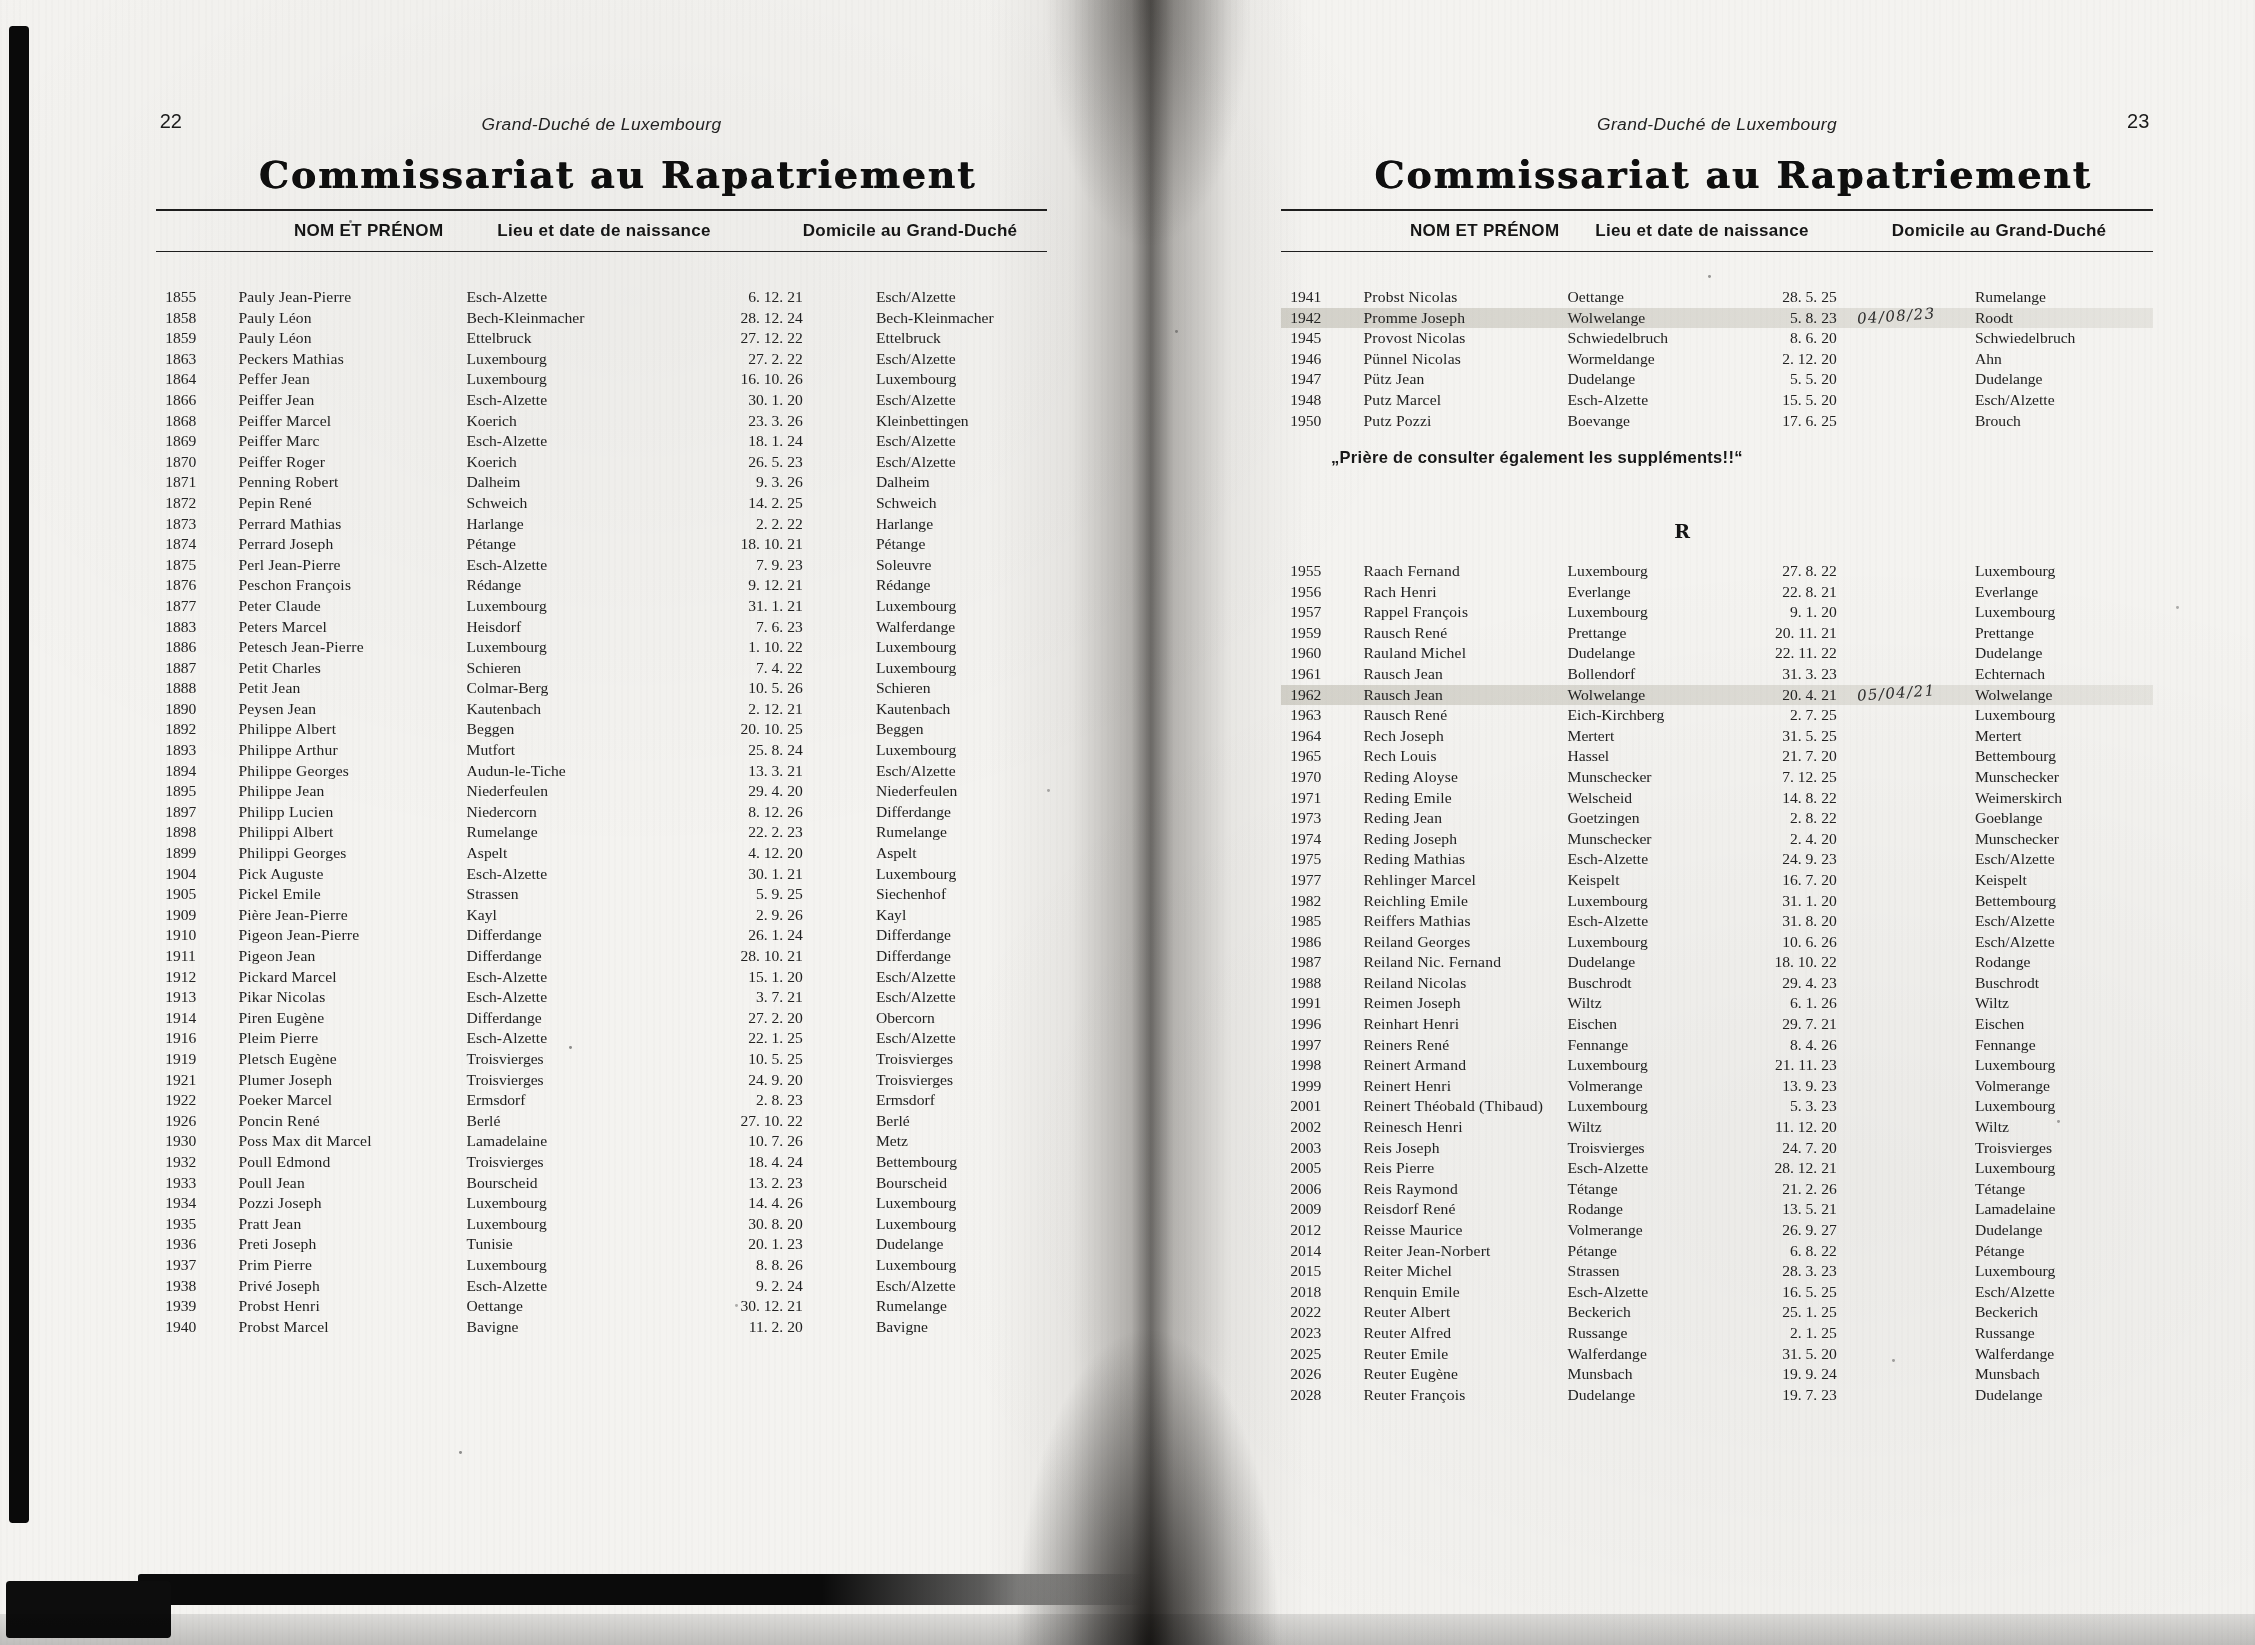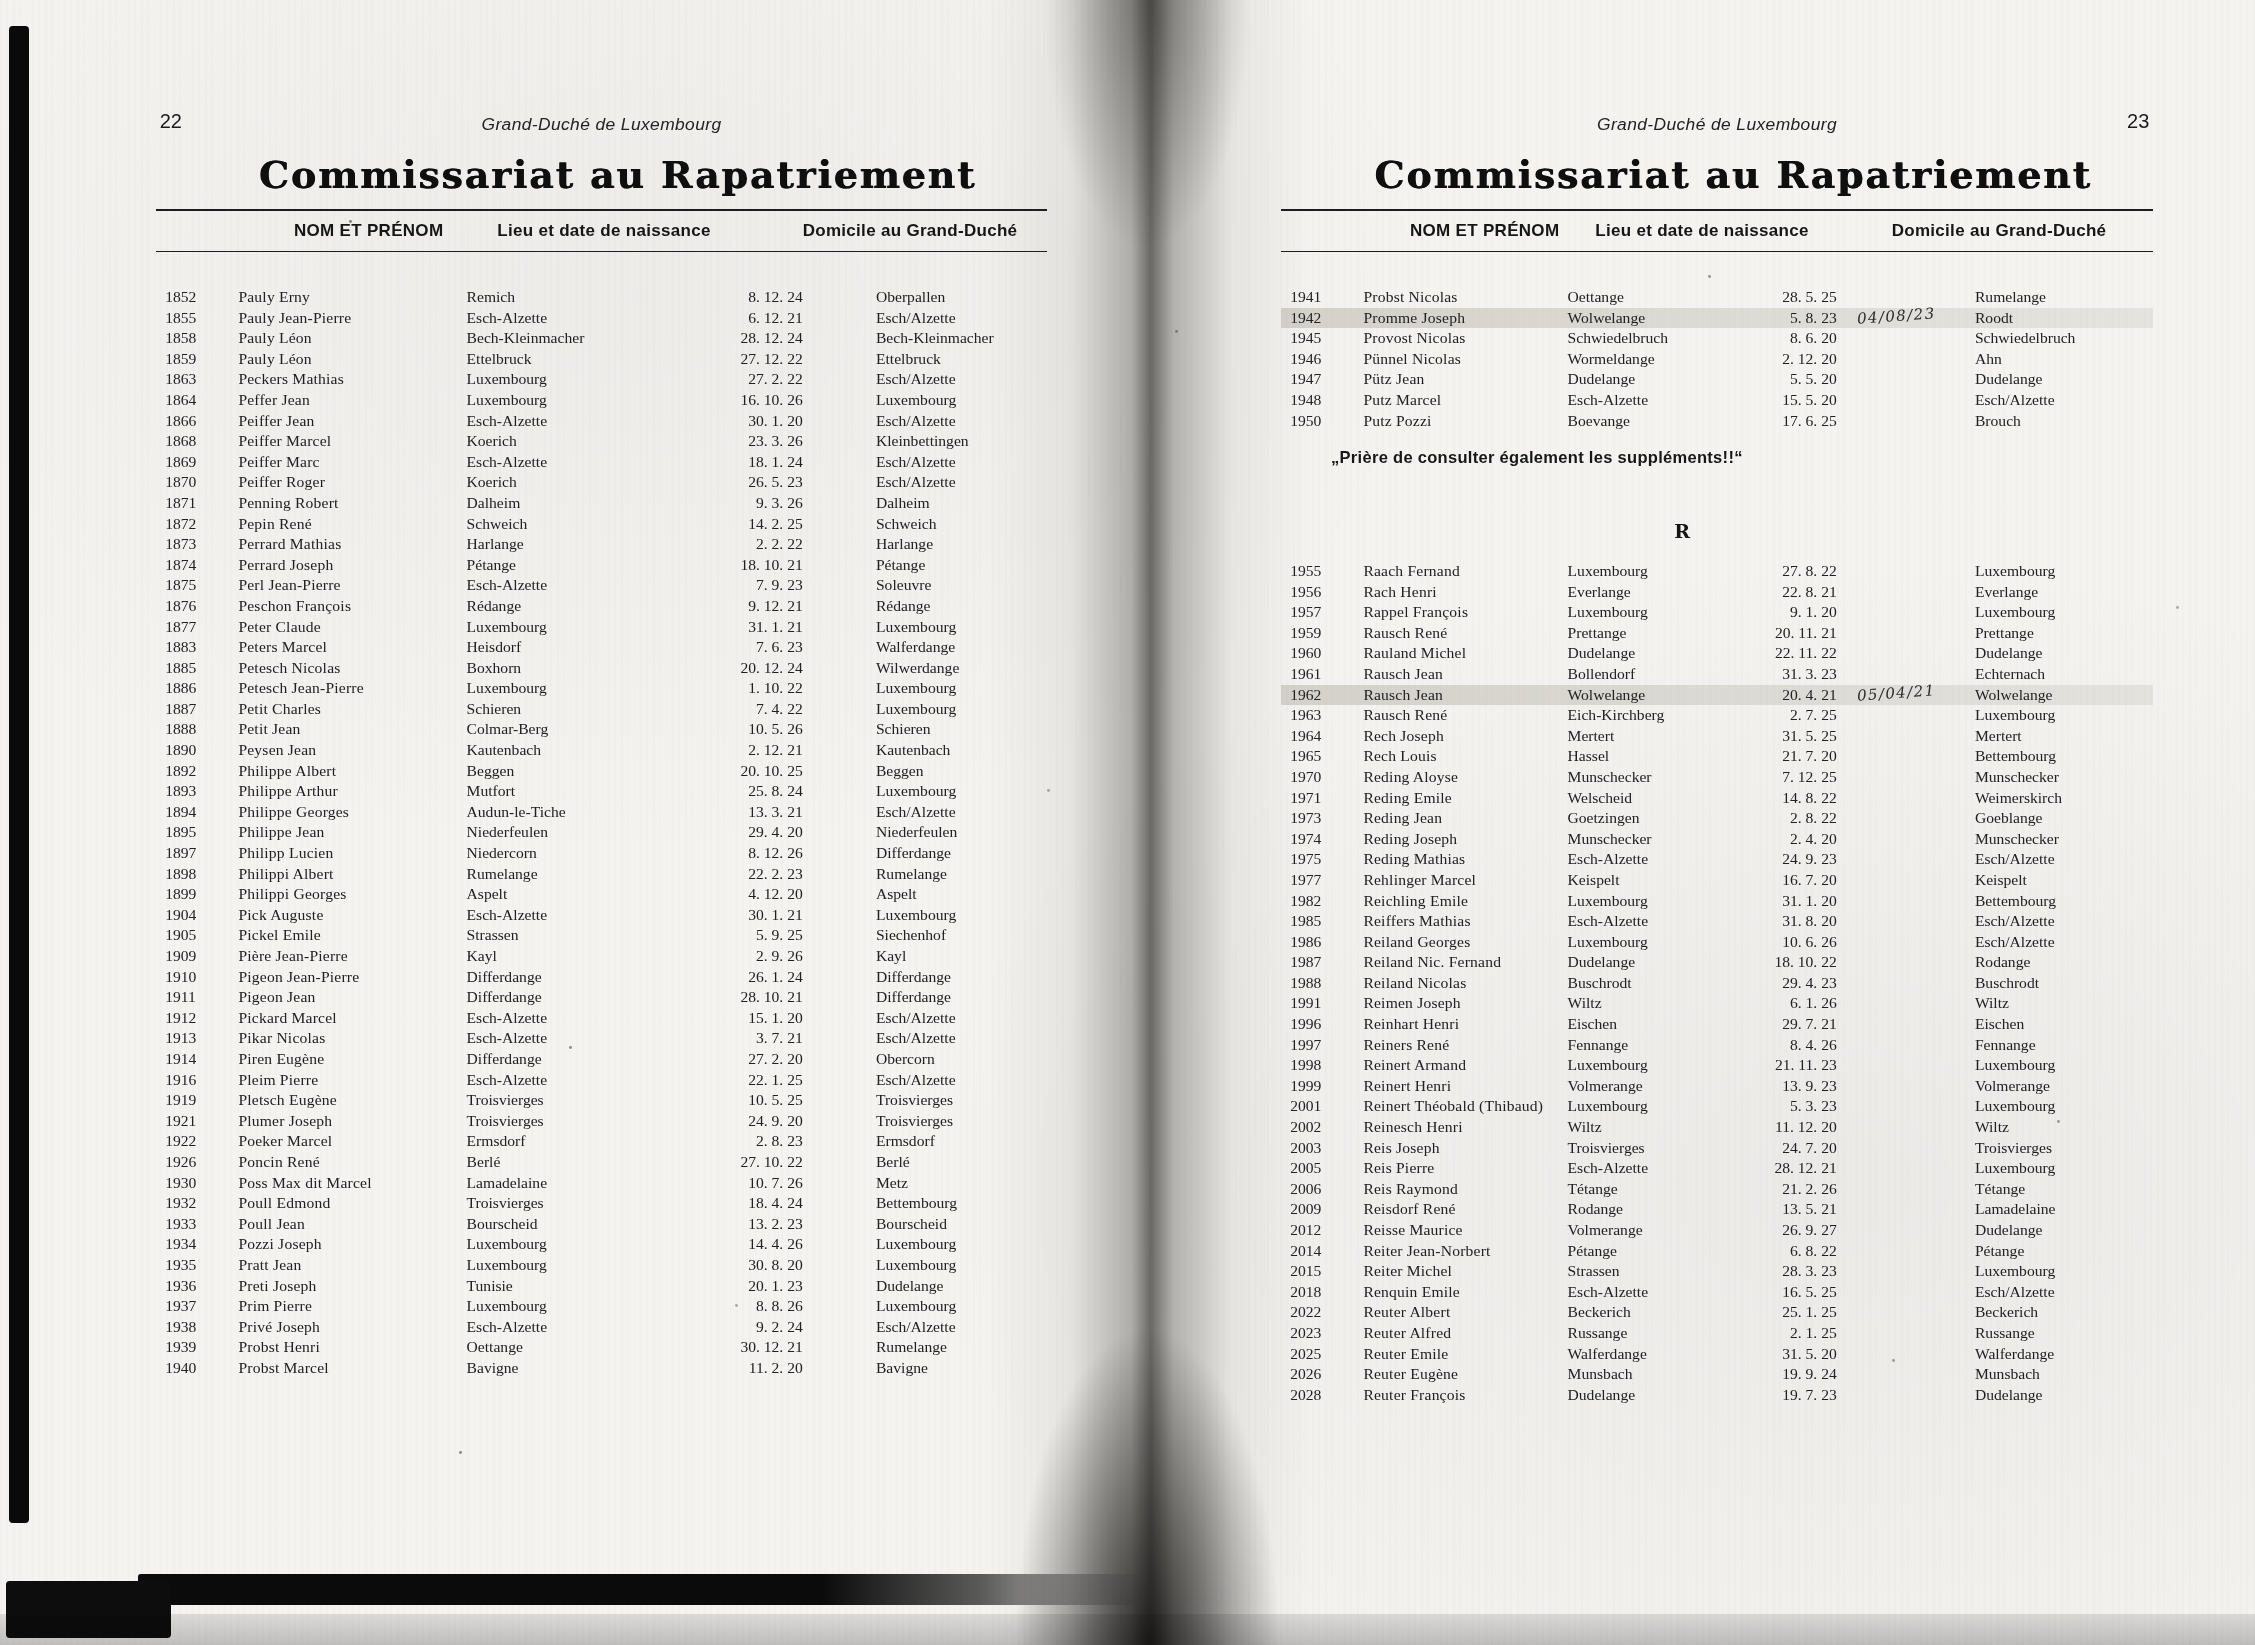--- a/index.html
+++ b/index.html
@@ -93,27 +93,20 @@
     <span class="pagenum">22</span>
     <div class="running-head">Grand-Duché de Luxembourg</div>
     <h1 class="title">Commissariat au Rapatriement</h1>
     <div class="thead">
       <span class="th-name">NOM ET PRÉNOM</span>
       <span class="th-birth">Lieu et date de naissance</span>
       <span class="th-dom">Domicile au Grand-Duché</span>
     </div>
     <div class="rows" id="rows-left">
         <div class="row">
-          <span class="c-no">1852</span>
-          <span class="c-name">Pauly Erny</span>
-          <span class="c-birth">Remich</span>
-          <span class="c-date">8. 12. 24</span>
-          <span class="c-dom">Oberpallen</span>
-        </div>
-        <div class="row">
           <span class="c-no">1855</span>
           <span class="c-name">Pauly Jean-Pierre</span>
           <span class="c-birth">Esch-Alzette</span>
           <span class="c-date">6. 12. 21</span>
           <span class="c-dom">Esch/Alzette</span>
         </div>
         <div class="row">
           <span class="c-no">1858</span>
           <span class="c-name">Pauly Léon</span>
           <span class="c-birth">Bech-Kleinmacher</span>
@@ -217,27 +210,20 @@
           <span class="c-birth">Luxembourg</span>
           <span class="c-date">31. 1. 21</span>
           <span class="c-dom">Luxembourg</span>
         </div>
         <div class="row">
           <span class="c-no">1883</span>
           <span class="c-name">Peters Marcel</span>
           <span class="c-birth">Heisdorf</span>
           <span class="c-date">7. 6. 23</span>
           <span class="c-dom">Walferdange</span>
-        </div>
-        <div class="row">
-          <span class="c-no">1885</span>
-          <span class="c-name">Petesch Nicolas</span>
-          <span class="c-birth">Boxhorn</span>
-          <span class="c-date">20. 12. 24</span>
-          <span class="c-dom">Wilwerdange</span>
         </div>
         <div class="row">
           <span class="c-no">1886</span>
           <span class="c-name">Petesch Jean-Pierre</span>
           <span class="c-birth">Luxembourg</span>
           <span class="c-date">1. 10. 22</span>
           <span class="c-dom">Luxembourg</span>
         </div>
         <div class="row">
           <span class="c-no">1887</span>

